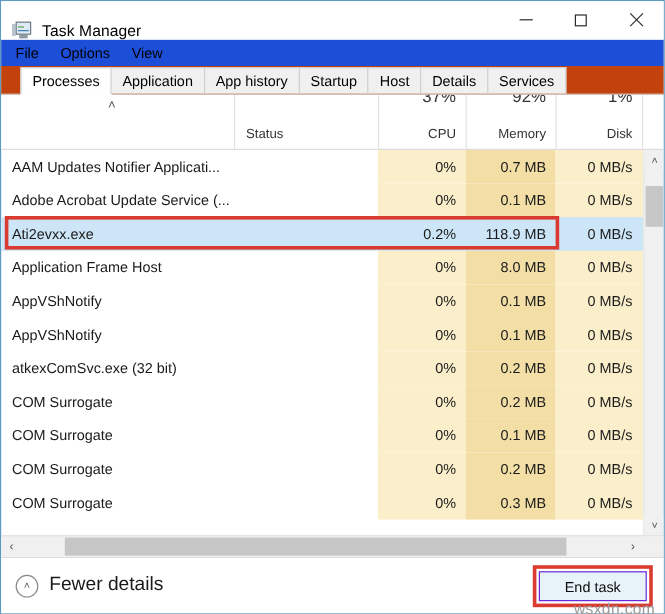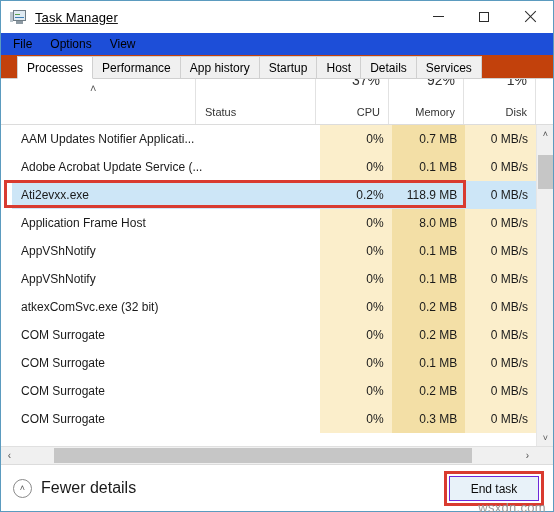--- a/index.html
+++ b/index.html
@@ -26,24 +26,23 @@
     background: #ffffff;
     display: flex;
     flex-direction: column;
   }
 
   
   .titlebar {
     height: 32px;
     min-height: 32px;
     display: flex;
-    align-items: center;
+    align-items: flex-end;
     background: #ffffff;
     position: relative;
-    text-decoration: underline;
   }
   .app-icon {
     width: 17px; height: 15px;
     margin-left: 9px;
     margin-right: 8px;
     position: relative;
     flex: none;
   }
   .title-text {
     font-size: 13px;
@@ -205,21 +204,20 @@
   .rows {
     flex: 1;
     position: relative;
     overflow: hidden;
   }
   .row {
     height: 28px;
     display: flex;
     align-items: flex-start;
     box-sizing: border-box;
-    margin-left: 11px;
   }
   .row.selected { background: #cde6f7; }
   .cell {
     box-sizing: border-box;
     height: 28px;
     line-height: 28px;
     font-size: 12px;
     color: #1a1a1a;
     overflow: hidden;
     white-space: nowrap;
@@ -426,21 +424,21 @@
   </div>
 
   <div class="menubar">
     <div class="menu-item">File</div>
     <div class="menu-item">Options</div>
     <div class="menu-item">View</div>
   </div>
 
   <div class="tabstrip">
     <div class="tab active">Processes</div>
-    <div class="tab">Performance</div>
+    <div class="tab">Application</div>
     <div class="tab">App history</div>
     <div class="tab">Startup</div>
     <div class="tab">Host</div>
     <div class="tab">Details</div>
     <div class="tab">Services</div>
   </div>
 
   <div class="list-area">
 
     <div class="colheader">

